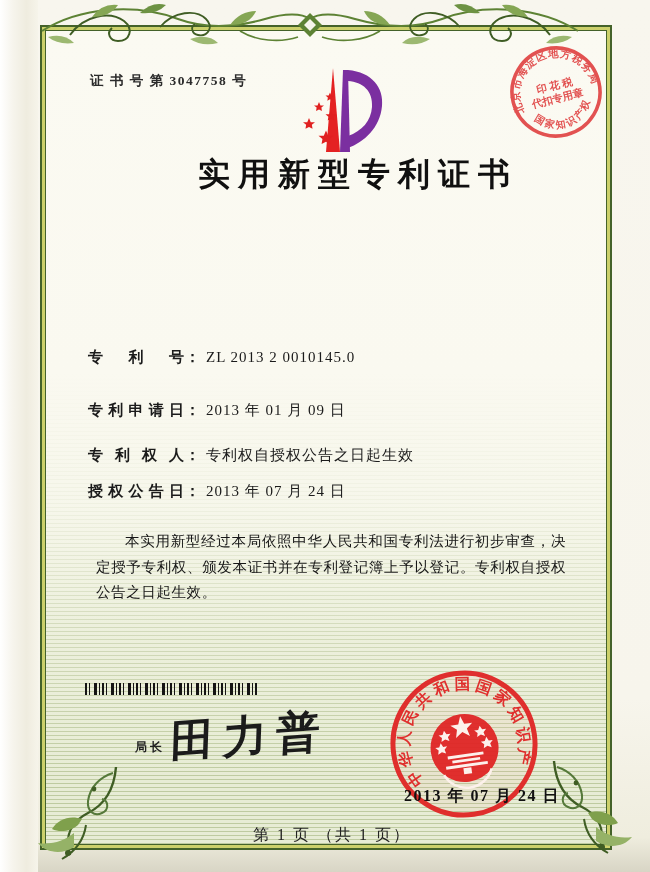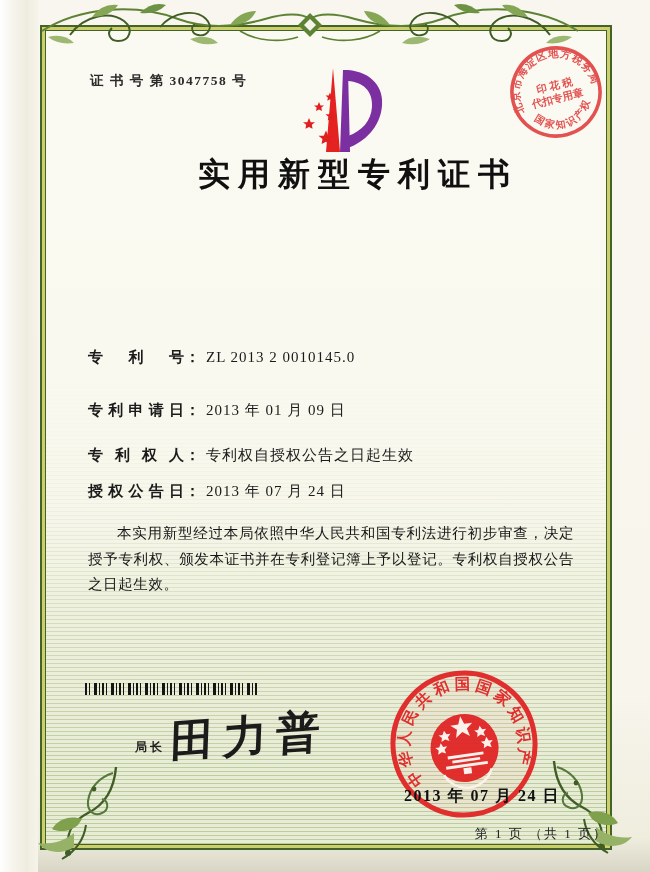--- a/index.html
+++ b/index.html
@@ -33,37 +33,37 @@
          letter-spacing:8px; color:#101010;margin-left:34px;}
 
   .field-row{position:absolute; left:88px; font-size:15px; white-space:nowrap; color:#1b1b1b; font-weight:600;}
   .field-row .field-label{display:inline-block; width:96px; text-align:justify; text-align-last:justify; vertical-align:bottom;}
   .field-row .field-colon{margin:0 6px 0 1px;}
   .field-row .field-value{letter-spacing:1px; font-weight:500;}
   .fr0{top:256px;} .fr1{top:305px;} .fr2{top:348px;} .fr3{top:401px;} .fr4{top:446px;} .fr5{top:482px;}
 
   .body-text{left:84px; top:517px; width:494px; font-size:14.5px; line-height:25.5px;
              text-align:justify; letter-spacing:0.6px; color:#161616;}
-  .body-text p{margin:4px; text-indent:2em;}
+  .body-text p{margin:12px; text-indent:2em;}
 
   .barcode{left:85px; top:683px; width:172px; height:12px;
     background:repeating-linear-gradient(90deg,
       #151515 0 2px, transparent 2px 4px,
       #151515 4px 5px, transparent 5px 9px,
       #151515 9px 12px, transparent 12px 14px,
       #151515 14px 15px, transparent 15px 17px);
   }
 
   .sig-title{left:135px; top:739px; font-size:12px; letter-spacing:3px; color:#222; font-weight:600;}
   .signature{left:170px; top:707px; font-size:44px; font-weight:600; color:#1b1b1b;
              letter-spacing:9px; transform:rotate(-4deg) skewX(-6deg); white-space:nowrap;}
 
   .seal-date{left:404px; top:786px; font-size:16px; font-weight:700; letter-spacing:1.5px; color:#111;}
 
-  .footer{left:40px; top:825px; width:568px; text-align:right; font-size:13px; letter-spacing:2px; color:#222;}
+  .footer{left:48px; top:825px; width:568px; text-align:center; font-size:16px; letter-spacing:2px; color:#222;}
 
   .tax-stamp{left:508px; top:44px; width:96px; height:96px; transform:rotate(-14deg); opacity:0.92;}
   .big-seal{left:388px; top:668px; width:152px; height:152px; transform:rotate(-8deg); opacity:0.95;}
   .logo{left:280px; top:58px; width:104px; height:102px;}
 </style>
 </head>
 <body>
 
 <div class="page">
 

